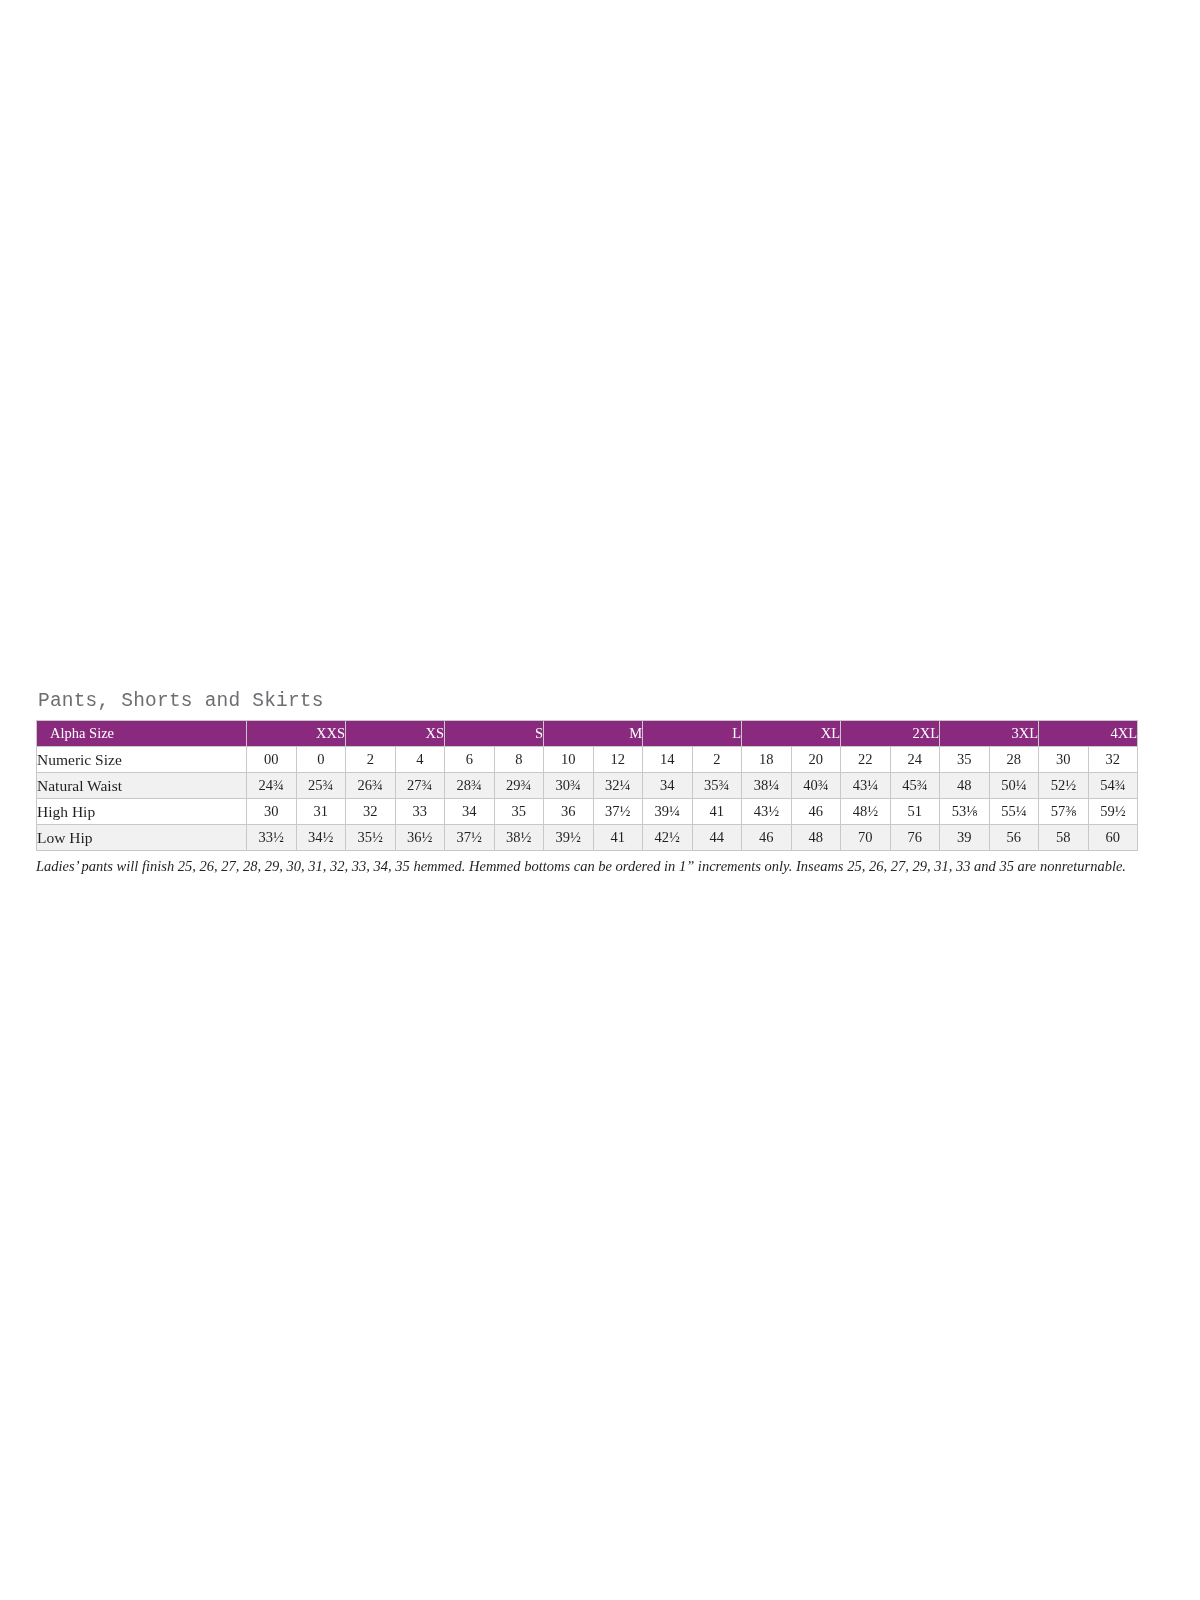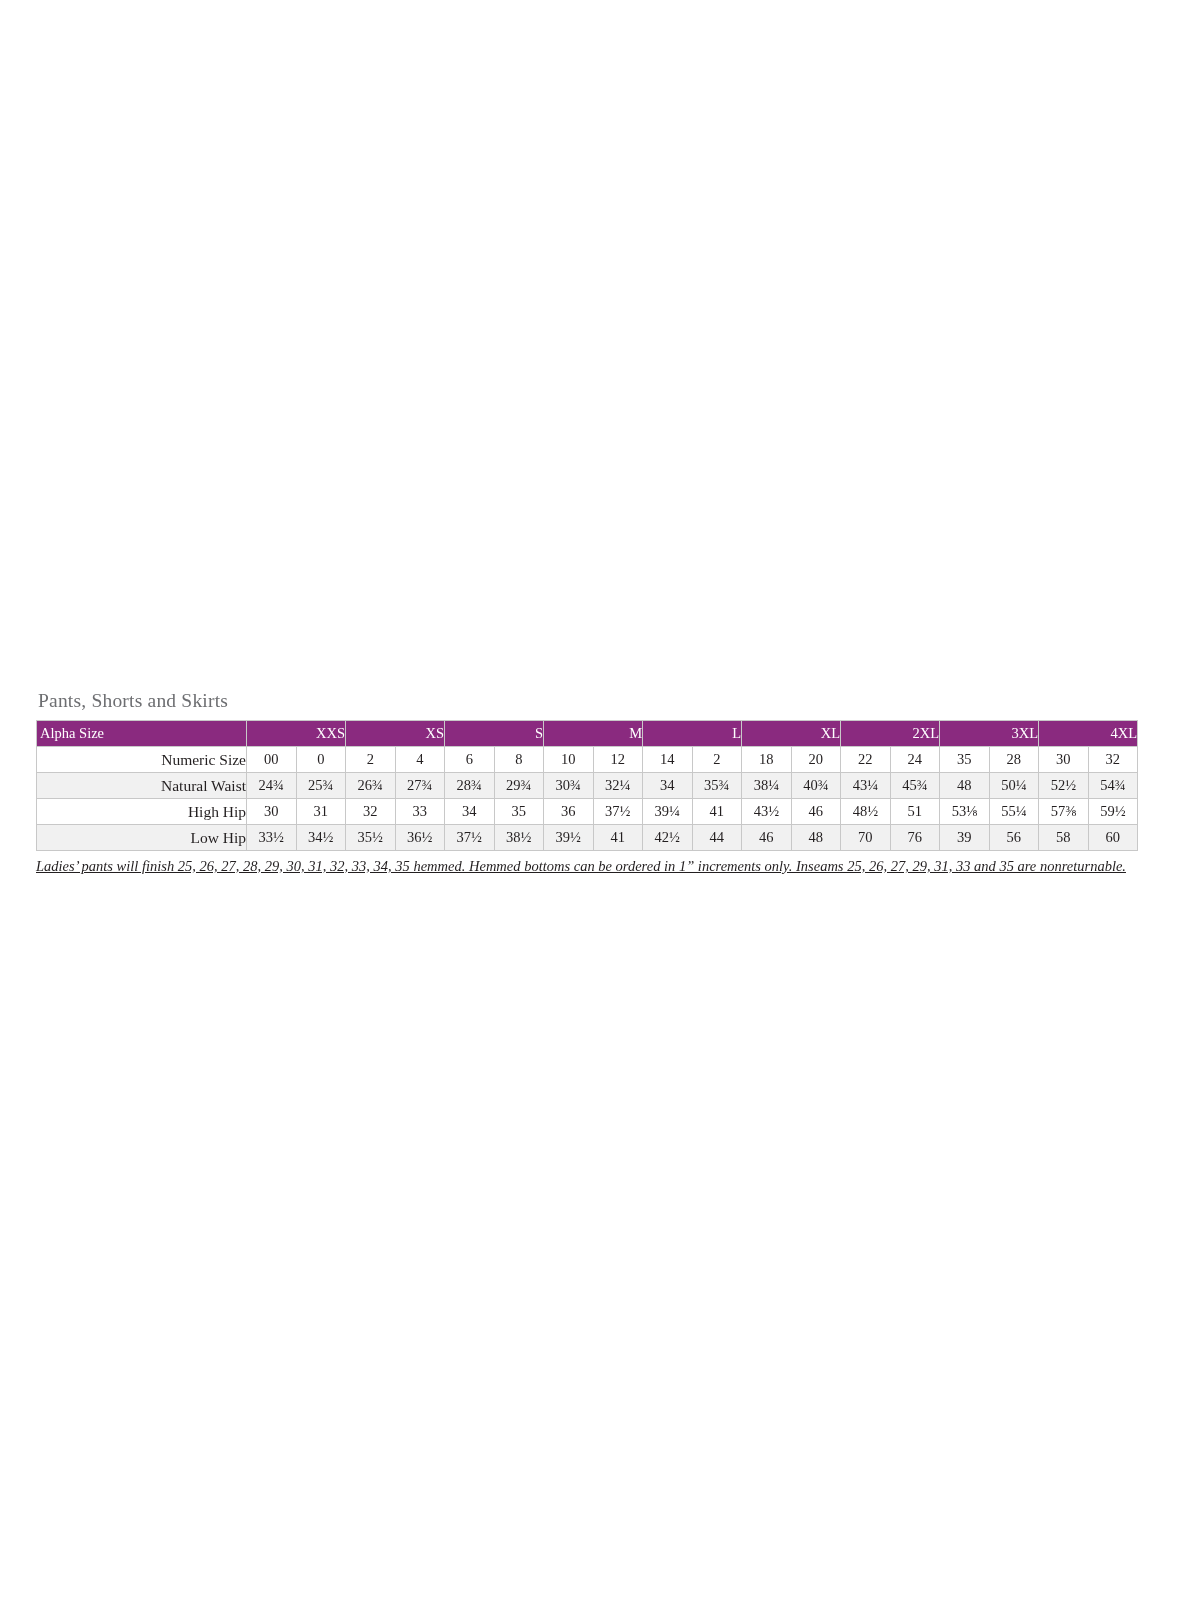--- a/index.html
+++ b/index.html
@@ -22,21 +22,21 @@
     height: 1600px;
     background: #ffffff;
   }
   .block {
     position: absolute;
     left: 36px;
     top: 690px;
     width: 1128px;
   }
   .section-title {
-    font-family: Liberation Serif, serif;
+    font-family: Liberation Mono, monospace;
     font-size: 19.5px;
     color: #6d6e71;
     letter-spacing: 0.2px;
     margin: 0 0 8px 2px;
     font-weight: 400;
   }
   table.size-table {
     border-collapse: collapse;
     width: 1098px;
     table-layout: fixed;
@@ -53,24 +53,24 @@
     background: #8a2a7f;
     color: #ffffff;
     font-weight: 400;
     font-size: 14.5px;
     text-align: right;
     font-family: "Liberation Serif", serif;
     border: 1px solid #8a2a7f;
   }
   thead th.label-head {
     text-align: left;
-    padding-left: 3px;
+    padding-left: 13px;
   }
   tbody td.row-label {
-    text-align: right;
+    text-align: left;
     padding-left: 0;
     font-size: 15.5px;
     white-space: nowrap;
   }
   tbody td.num {
     text-align: center;
     font-size: 14.5px;
     white-space: nowrap;
   }
   tbody tr.alt td {
@@ -80,21 +80,20 @@
   tbody tr td {
     background: #ffffff;
   }
   .note {
     margin-top: 6px;
     font-style: italic;
     font-size: 14.5px;
     line-height: 1.3;
     color: #231f20;
     width: 1098px;
-    text-decoration: underline;
   }
   
   col.label-col { width: 210px; }
   col.sub-col { width: 49.5px; }
 </style>
 </head>
 <body>
 
 <div class="page">
   <div class="block">

